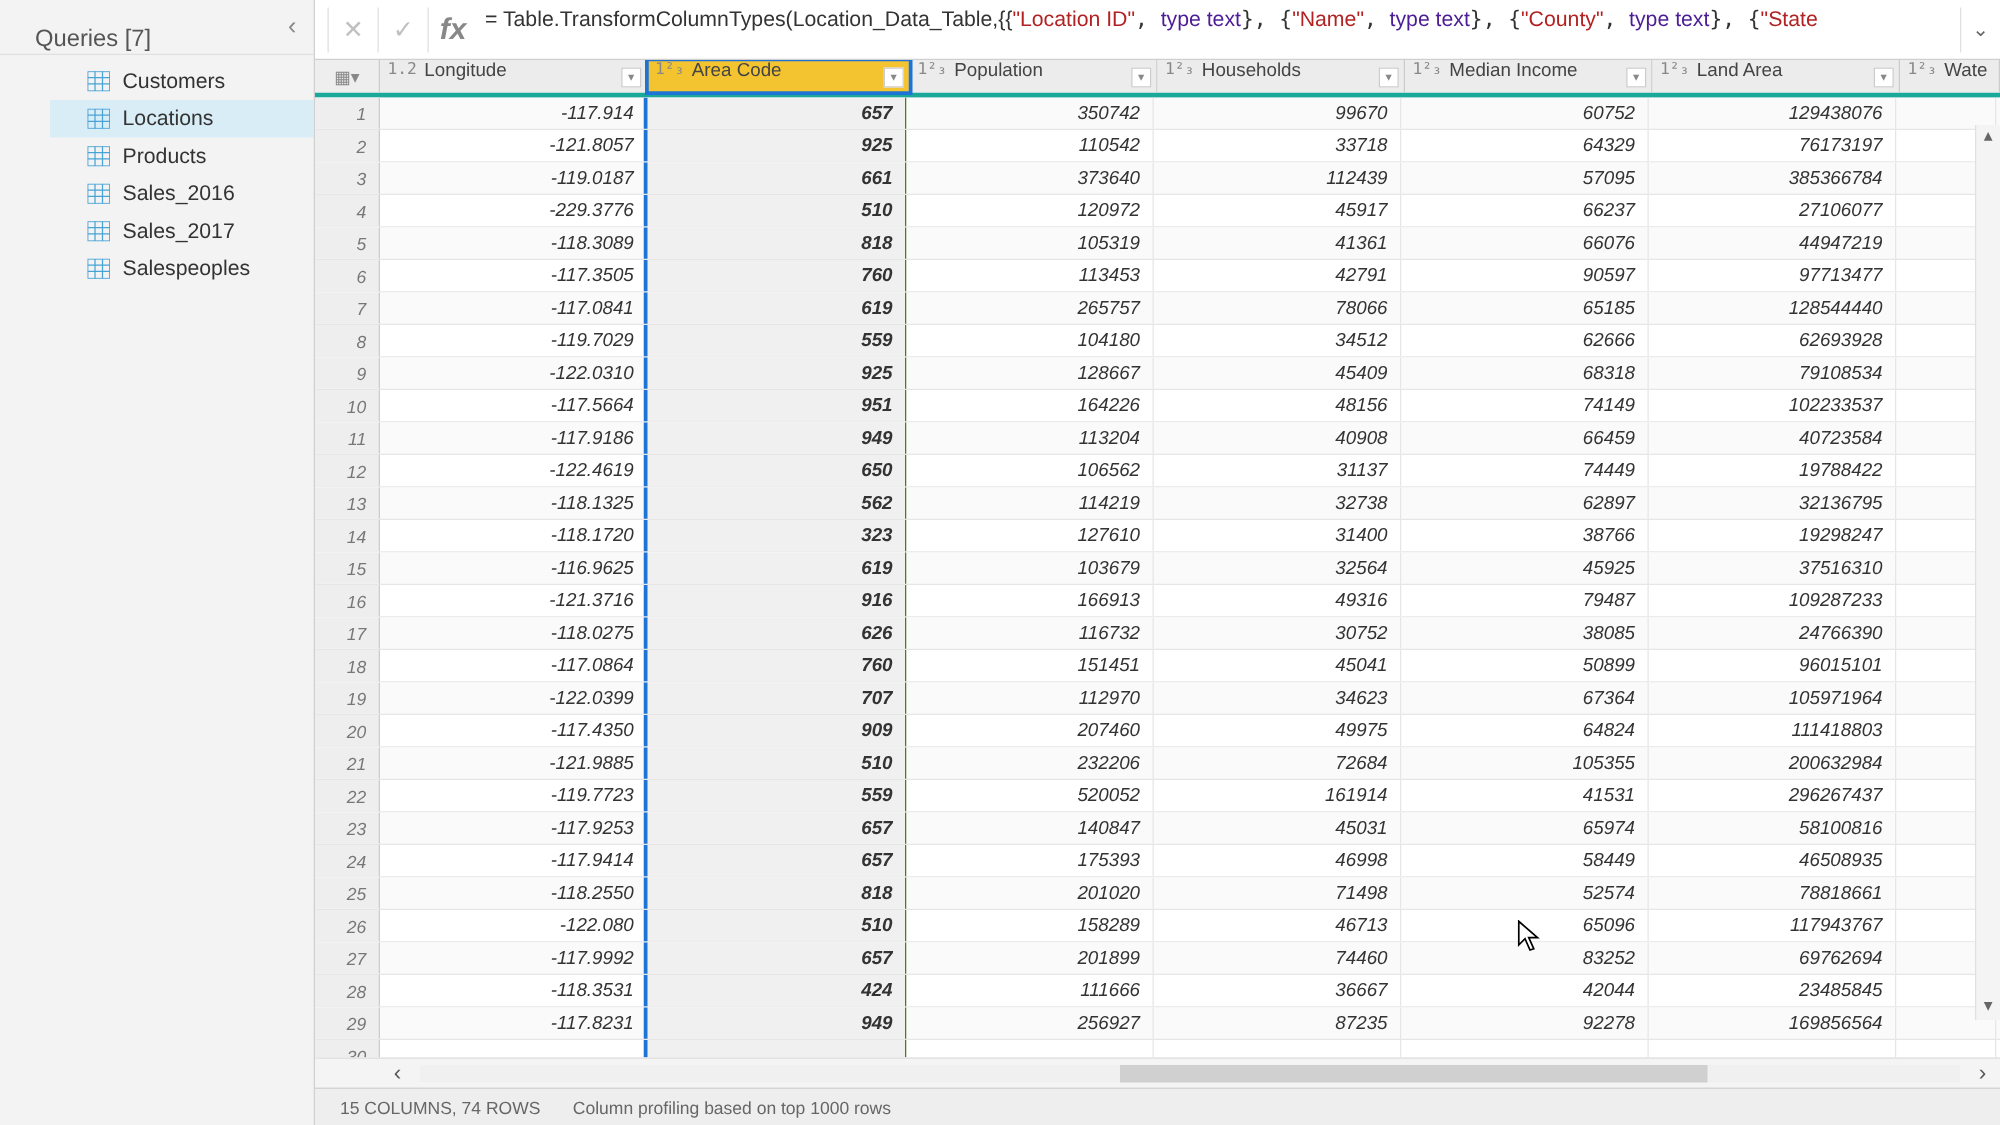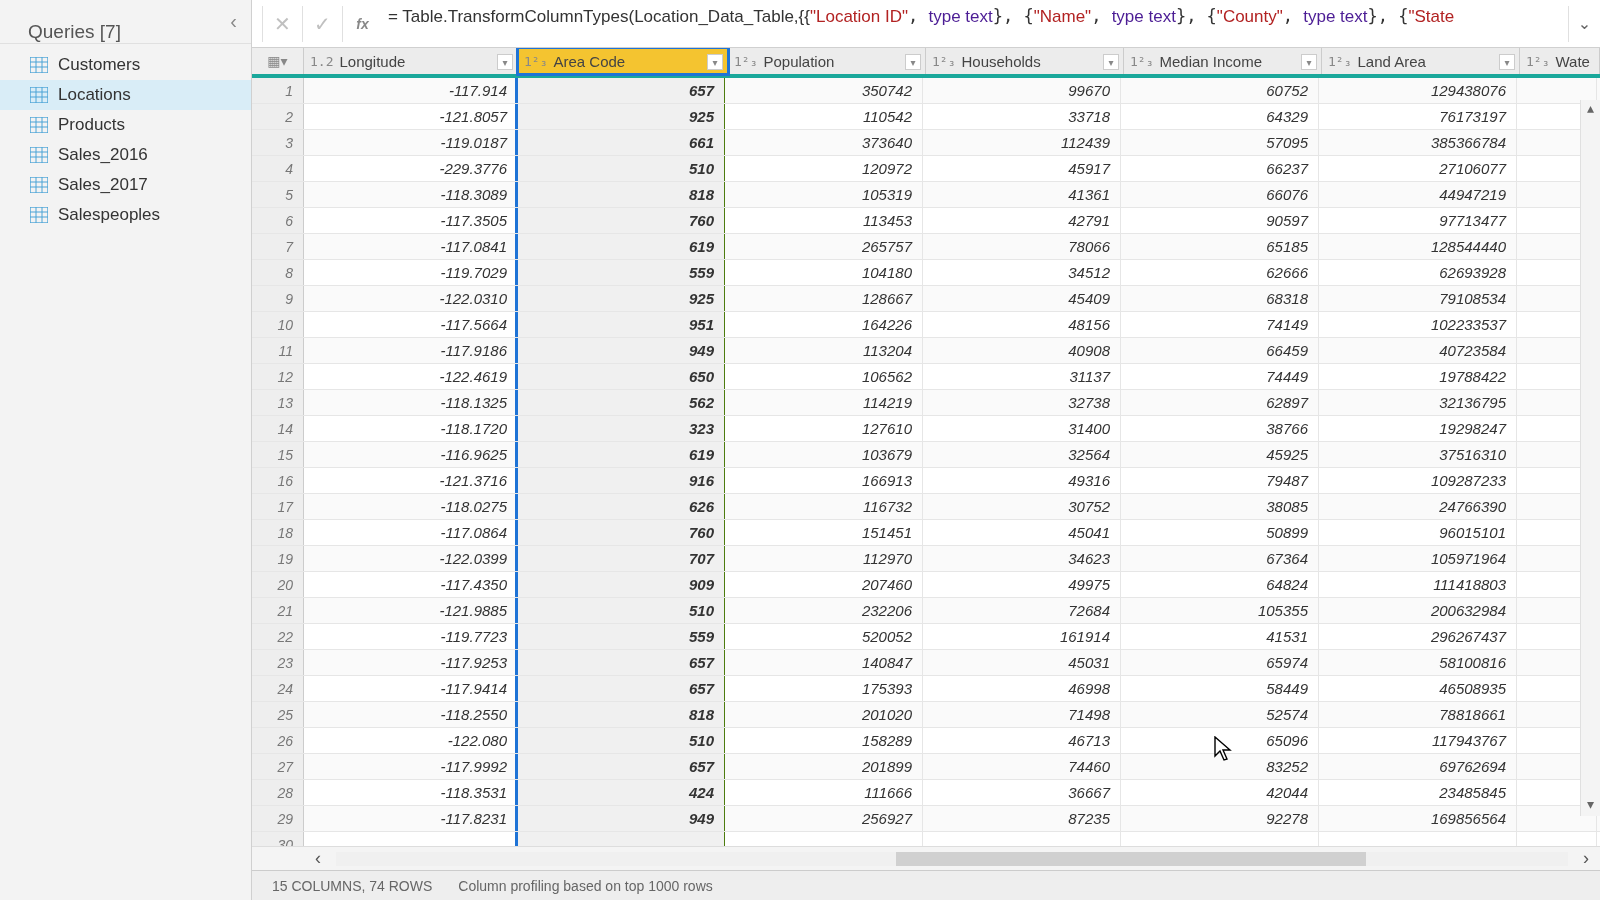--- a/index.html
+++ b/index.html
@@ -26,21 +26,21 @@
     border-bottom: 1px solid #e0e0e0;
   }
   .collapse-chevron {
     position: absolute;
     right: 14px;
     top: 10px;
     font-size: 20px;
     color: #888;
     cursor: pointer;
   }
-  .query-list { padding-top: 6px; }
+  .query-list { padding-top: 6px; padding-left: 40px; }
   .query-item {
     display: flex;
     align-items: center;
     height: 30px;
     padding-left: 30px;
     font-size: 17px;
     color: #333;
     cursor: pointer;
   }
   .query-item.selected { background: #d9edf7; }
@@ -71,21 +71,21 @@
     padding-left: 10px;
   }
   .fx-btn {
     width: 40px; height: 36px;
     display: flex; align-items: center; justify-content: center;
     color: #555; font-size: 20px;
     border-left: 1px solid #e0e0e0;
   }
   .fx-btn.cancel { color: #c0c0c0; }
   .fx-btn.accept { color: #c0c0c0; }
-  .fx-label { font-style: italic; font-weight: bold; color: #888; font-size: 14px; padding: 0 8px; }
+  .fx-label { font-style: italic; font-weight: bold; color: #888; font-size: 24px; padding: 0 8px; }
   .formula-input {
     flex: 1;
     height: 36px;
     font-family: Consolas, monospace;
     font-size: 17px;
     color: #333;
     padding: 0 6px;
     white-space: nowrap;
     overflow: hidden;
     border: none;
@@ -119,21 +119,21 @@
   }
   .rownum-head {
     width: 52px;
     border-right: 1px solid #ccc;
     background: #eeeeee;
     display: flex; align-items: center; justify-content: center;
   }
   .rownum-head .tbl-ic { color: #888; font-size: 14px; }
   .col-head {
     display: flex;
-    align-items: center;
+    align-items: flex-start;
     background: #ececec;
     border-right: 1px solid #ccc;
     padding: 0 6px;
     color: #444;
     font-size: 15px;
     position: relative;
     white-space: nowrap;
   }
   .col-head.selected { background: #f4c430; outline: 3px solid #1e73d6; outline-offset: -1px; z-index: 2;}
   .type-ic {

